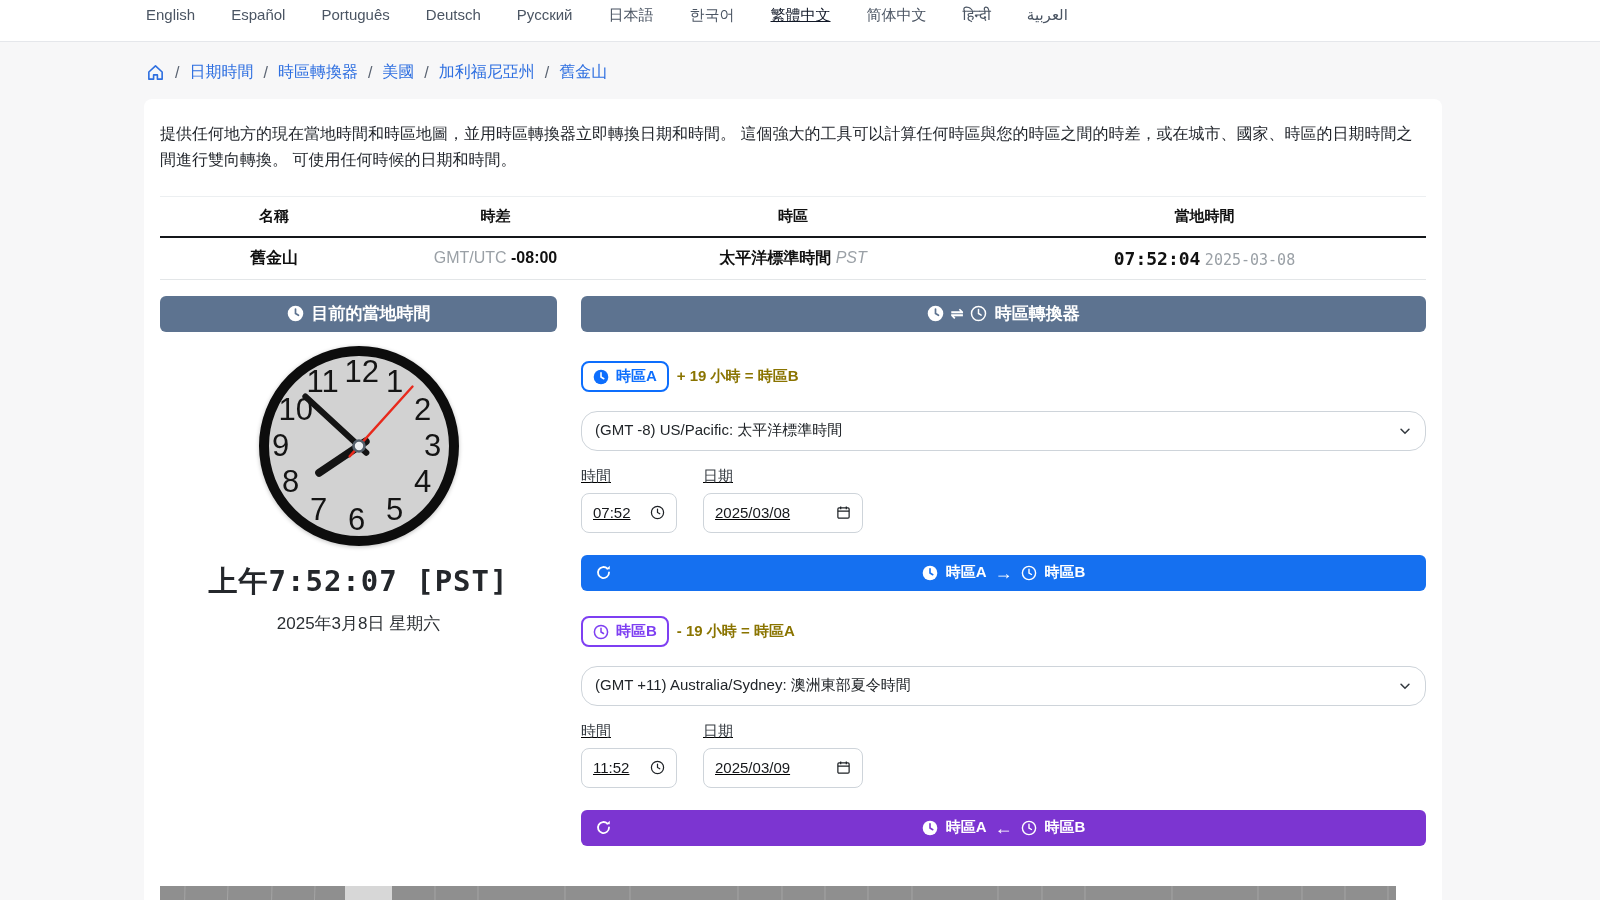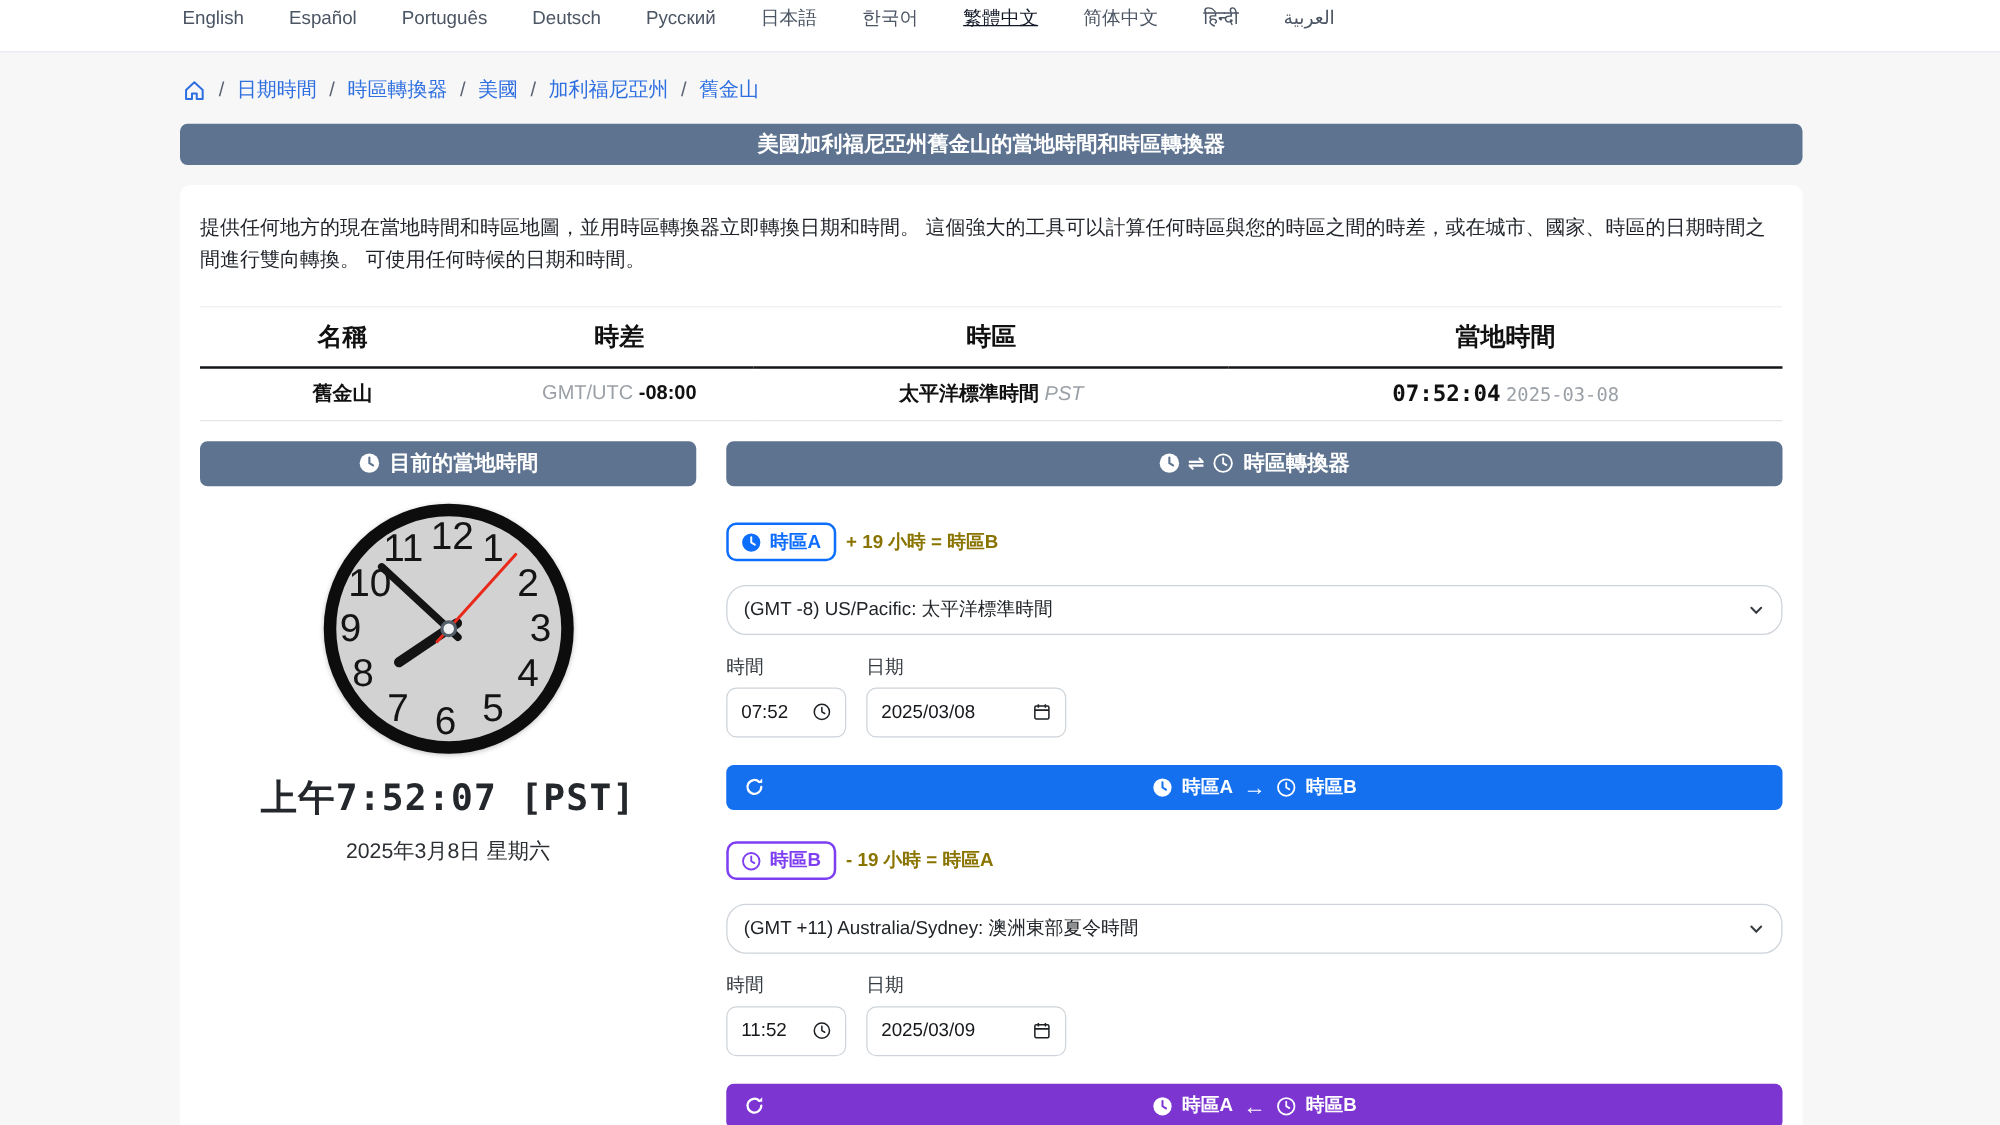--- a/index.html
+++ b/index.html
@@ -21,21 +21,21 @@
   
   .container { width:1298px; margin:0 auto 0 144px; }
   .banner { margin-top:16px; background:#5d7390; color:#fff; border-radius:6px;
     height:33px; display:flex; align-items:center; justify-content:center;
     font-size:17px; font-weight:bold; }
   .card { margin-top:16px; background:#fff; border-radius:8px; padding:16px 16px 24px; }
   .intro { font-size:16px; line-height:1.65; color:#1f2329; padding:6px 0 14px; }
 
   
   table.info { width:100%; border-collapse:collapse; margin-top:8px; }
-  table.info th { font-size:20px; font-weight:bold; color:#111; text-align:center;
+  table.info th { font-size:15px; font-weight:bold; color:#111; text-align:center;
     padding:10px 6px; border-top:1px solid #eceff1; border-bottom:2px solid #14171a; }
   table.info td { font-size:16px; text-align:center; padding:10px 6px; border-bottom:1px solid #e3e6e8; }
   .t-name { font-weight:bold; color:#111; }
   .t-gray { color:#9aa0a6; }
   .t-bold { font-weight:bold; color:#111; }
   .t-abbr { font-style:italic; color:#9aa0a6; }
   .t-mono { font-family:"DejaVu Sans Mono",monospace; font-weight:bold; font-size:18px; color:#111; }
   .t-mono-gray { font-family:"DejaVu Sans Mono",monospace; color:#9aa0a6; font-size:15px; }
 
   
@@ -69,21 +69,21 @@
   .chip { display:flex; align-items:center; gap:7px; border:2px solid; border-radius:8px;
     padding:4px 10px; font-size:15px; font-weight:bold; background:#fff; }
   .chip.a { color:#0d6efd; border-color:#0d6efd; }
   .chip.b { color:#7e3ff2; border-color:#7e3ff2; }
   .chip .clock-ic { width:16px; height:16px; }
   .relation { font-size:15px; font-weight:bold; color:#8a7400; }
   .selectbox { margin-top:17px; height:40px; border:1px solid #ced4da; border-radius:16px;
     background:#fff; display:flex; align-items:center; justify-content:space-between;
     padding:0 13px; font-size:15px; color:#212529; cursor:pointer; }
   .chev { width:14px; height:14px; }
-  .fields { display:flex; gap:16px; margin-top:16px; }
+  .fields { display:flex; gap:26px; margin-top:16px;text-decoration:underline; }
   .field label { display:block; font-size:15px; color:#343a40; margin-bottom:7px; }
   .inputbox { height:40px; border:1px solid #ced4da; border-radius:8px; background:#fff;
     display:flex; align-items:center; justify-content:space-between; padding:0 11px;
     font-size:15px; color:#16181b; cursor:text; }
   .inputbox .ic { width:15px; height:15px; margin-left:10px; flex:none; }
   .w-time { width:96px; } .w-date { width:160px; }
   .convert-btn { position:relative; margin-top:22px; width:100%; height:36px; border:none;
     border-radius:6px; color:#fff; font-size:15px; font-weight:bold; cursor:pointer;
     display:flex; align-items:center; justify-content:center; gap:8px;
     font-family:"Liberation Sans",sans-serif; }
@@ -127,21 +127,20 @@
   <span class="sep">/</span>
   <a>美國</a>
   <span class="sep">/</span>
   <a>加利福尼亞州</a>
   <span class="sep">/</span>
   <a>舊金山</a>
 </nav>
 
 <div class="container">
 
-  <div class="banner">美國加利福尼亞州舊金山的當地時間和時區轉換器</div>
 
   <div class="card">
     <p class="intro">提供任何地方的現在當地時間和時區地圖，並用時區轉換器立即轉換日期和時間。 這個強大的工具可以計算任何時區與您的時區之間的時差，或在城市、國家、時區的日期時間之間進行雙向轉換。 可使用任何時候的日期和時間。</p>
 
     <table class="info">
       <thead>
         <tr>
           <th style="width:18%">名稱</th>
           <th style="width:17%">時差</th>
           <th style="width:30%">時區</th>

